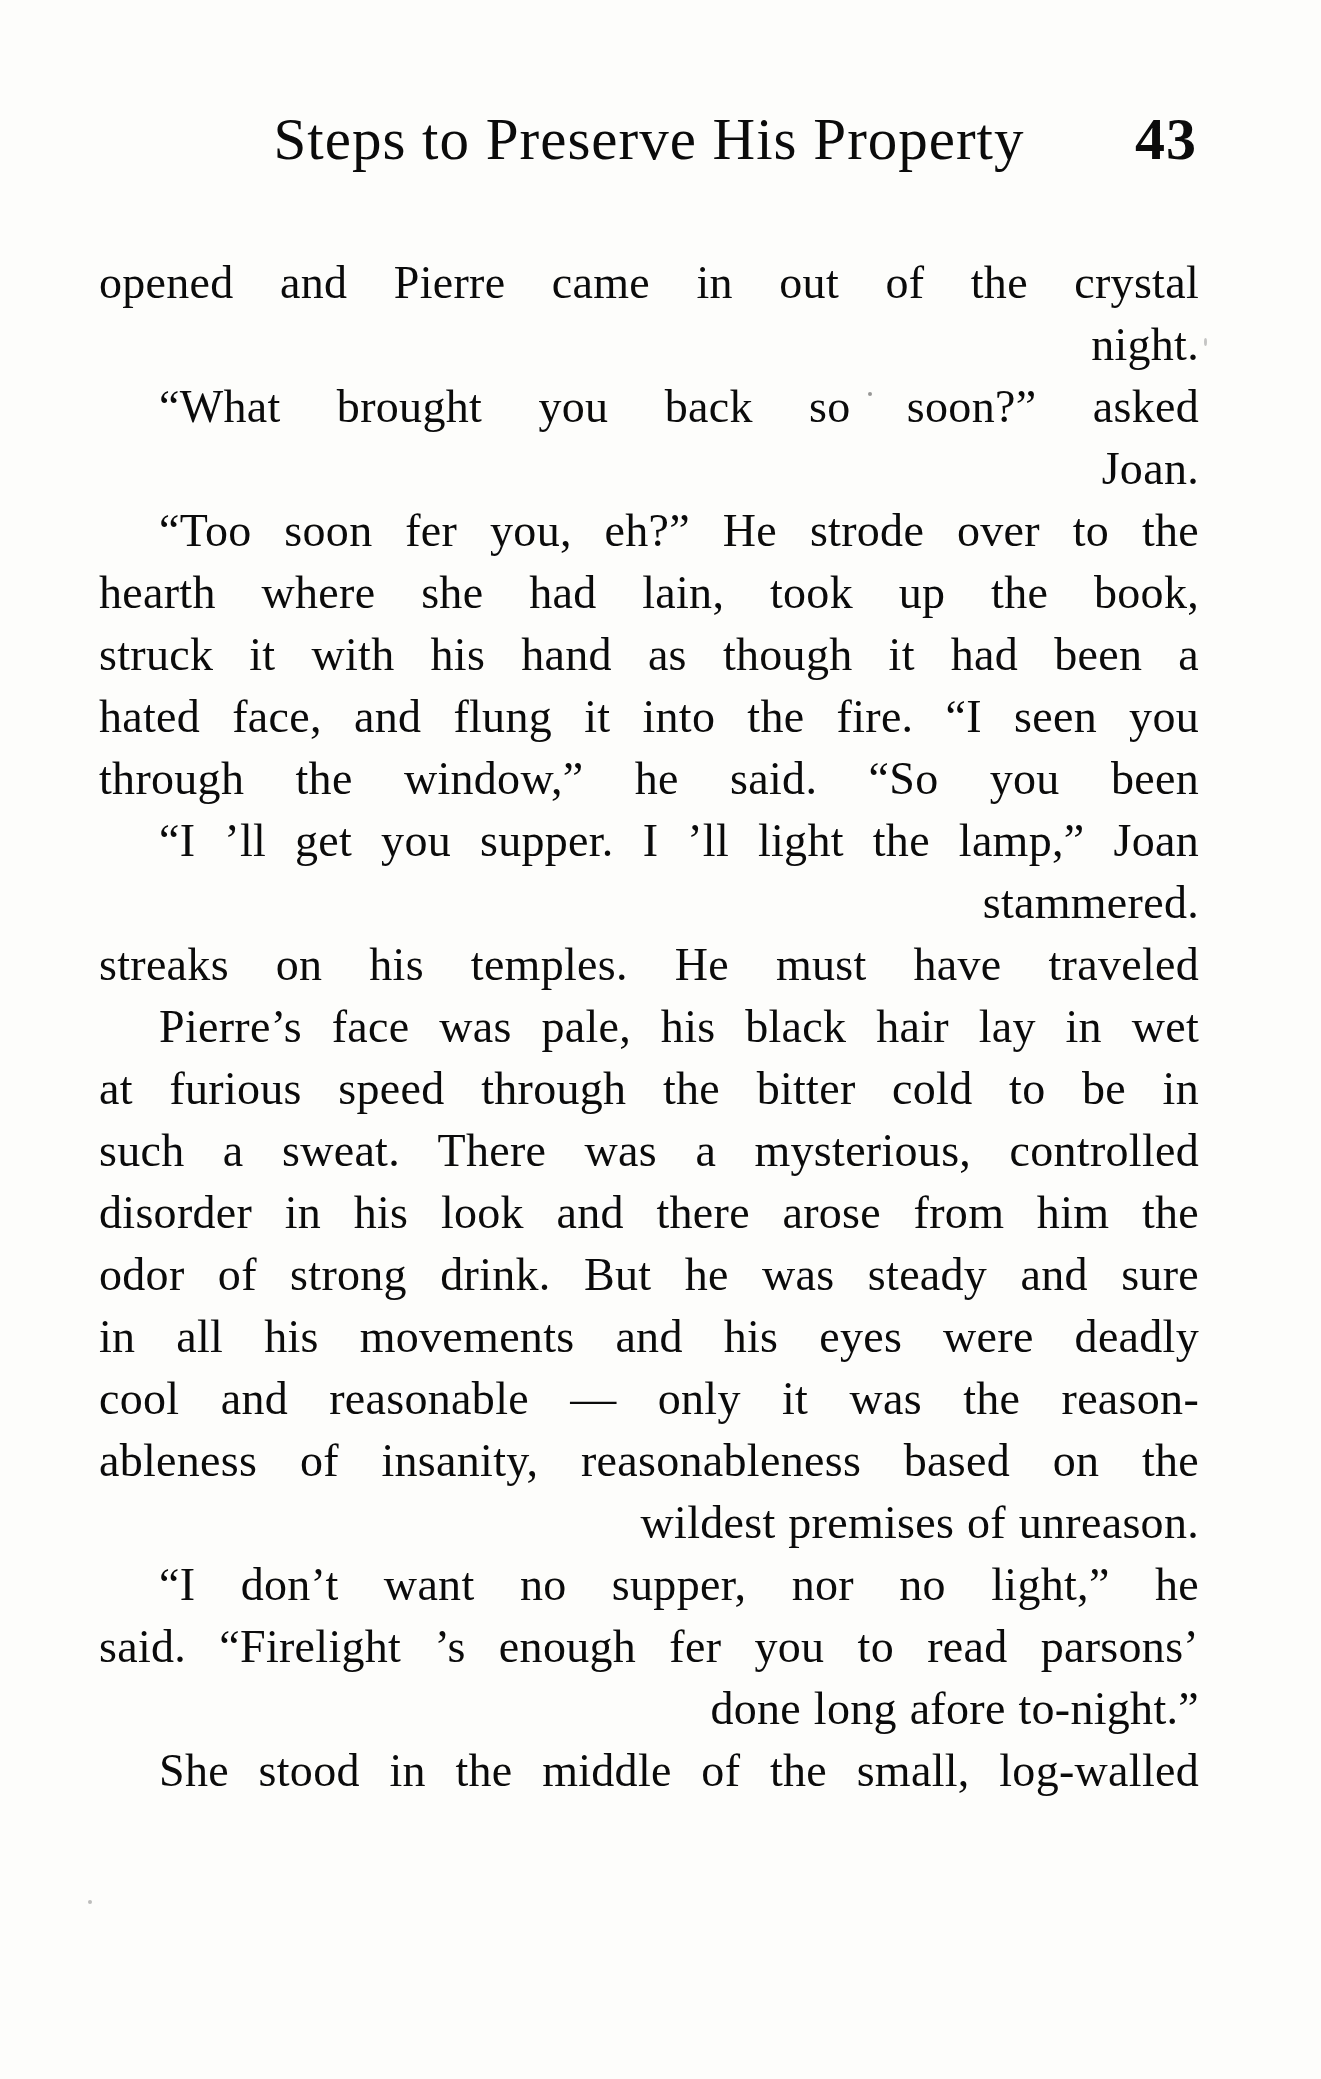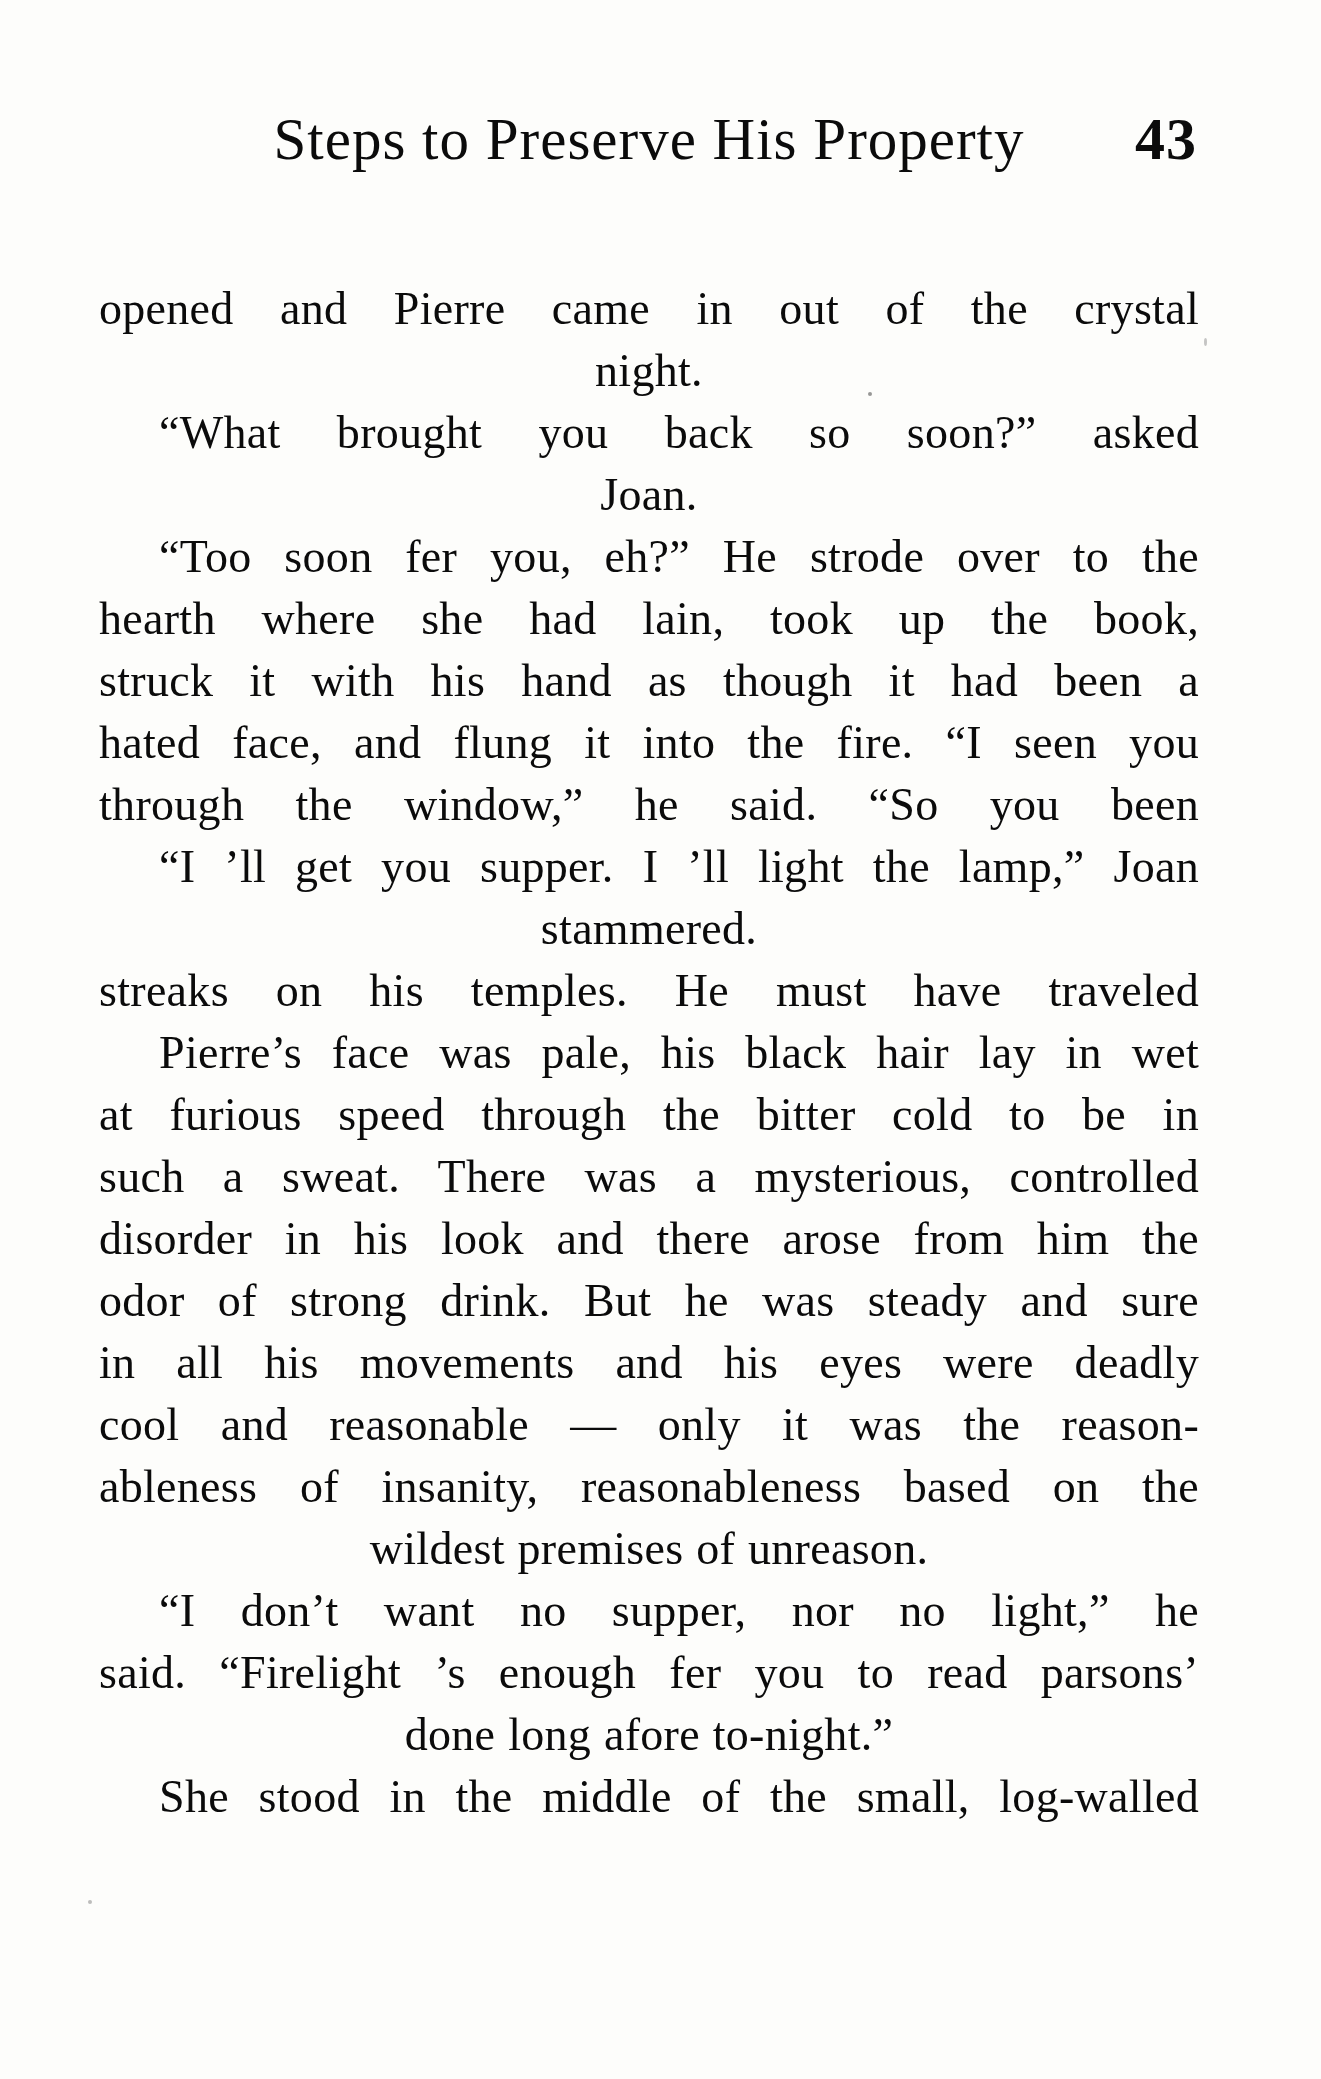--- a/index.html
+++ b/index.html
@@ -38,29 +38,29 @@
   .running-head .pagenum {
     position: absolute;
     right: 2px;
     top: 0;
     font-size: 60px;
     line-height: 74px;
     font-weight: bold;
     letter-spacing: 1px;
   }
   .body-text {
-    margin-top: 102px;
+    margin-top: 76px;
     font-size: 46px;
     letter-spacing: 0.3px;
     word-spacing: 1px;
   }
   .body-text .line {
     line-height: 62px;
     height: 62px;
-    text-align: center;
+    text-align: right;
     overflow: visible;
   }
   .body-text .line.j {
     text-align: justify;
     text-align-last: justify;
   }
   .body-text .line.in {
     text-indent: 60px;
   }
   

